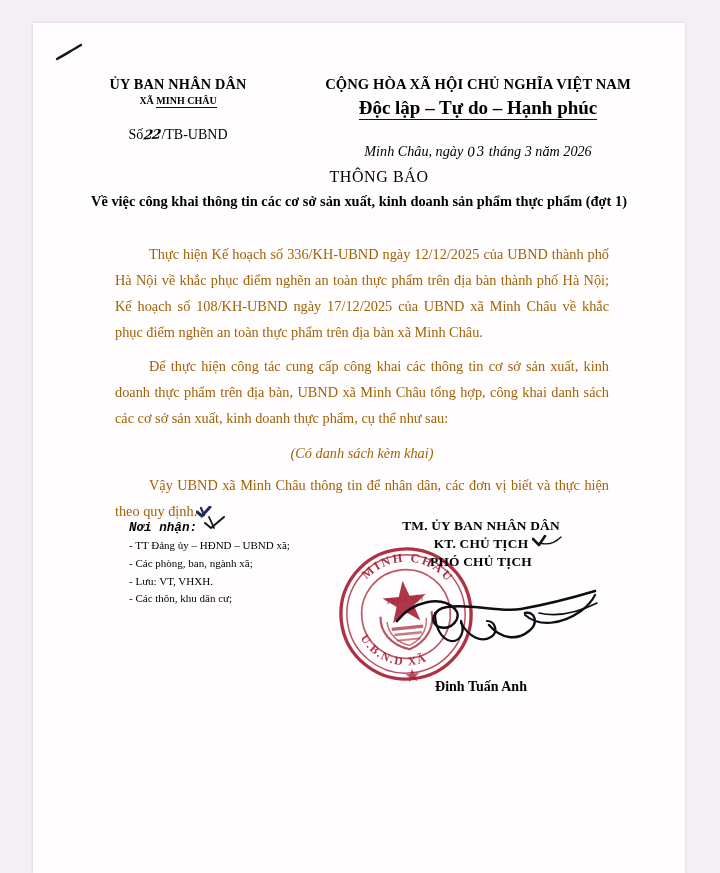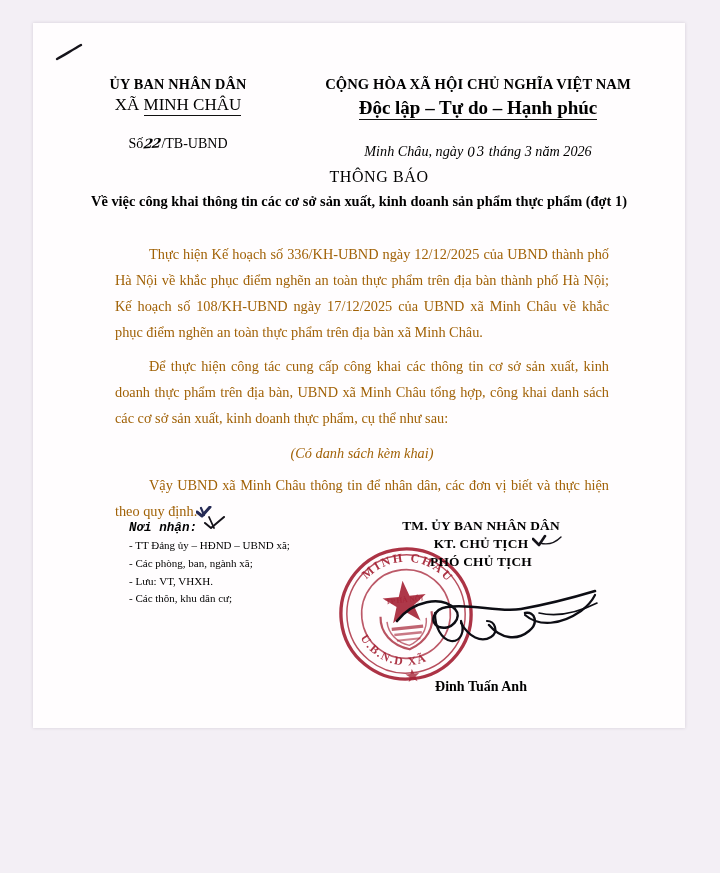--- a/index.html
+++ b/index.html
@@ -15,21 +15,21 @@
     overflow: hidden;
     font-family: "Liberation Serif", "DejaVu Serif", serif;
   }
 
   
   #page-sheet {
     position: absolute;
     left: 33px;
     top: 23px;
     width: 652px;
-    height: 705px;
+    height: 850px;
     background: #fffdfe;
     box-shadow: 0 0 3px rgba(120,110,130,0.25);
   }
 
   
   .pen-stroke-corner {
     position: absolute;
     left: 22px;
     top: 20px;
     width: 30px;
@@ -58,22 +58,22 @@
     padding-right: 24px;
     box-sizing: border-box;
   }
   .org-line1 {
     font-size: 14.3px;
     font-weight: bold;
     letter-spacing: .2px;
     line-height: 1.32;
   }
   .org-line2 {
-    font-size: 17px;
-    font-weight: normal;
+    font-size: 10px;
+    font-weight: bold;
     line-height: 1.32;
   }
   .org-line2 .underline-part {
     border-bottom: 1.3px solid #111;
     padding-bottom: 1px;
   }
   .country-line {
     font-size: 14.6px;
     font-weight: bold;
     letter-spacing: .1px;

